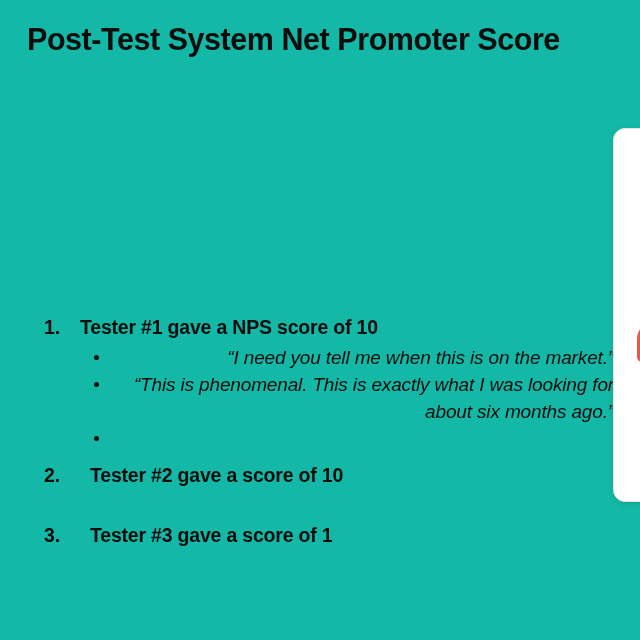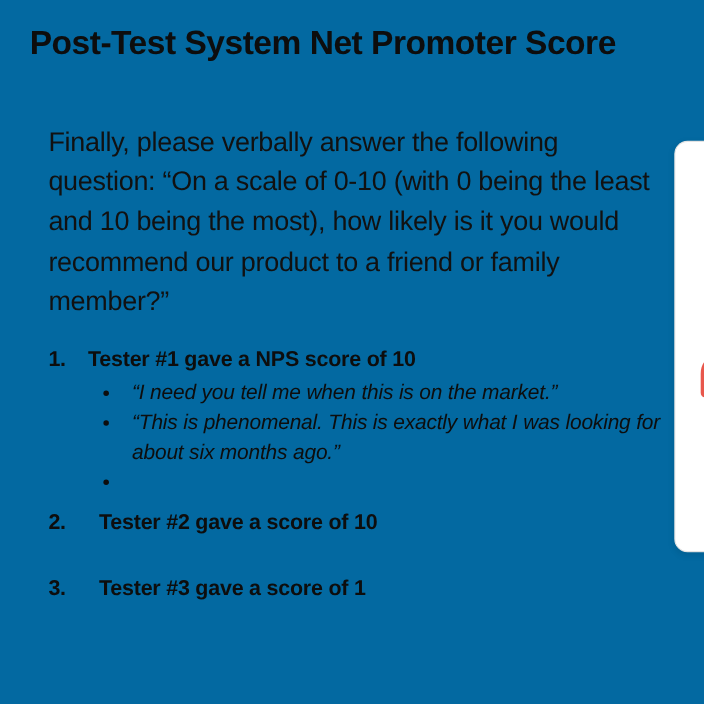--- a/index.html
+++ b/index.html
@@ -13,21 +13,21 @@
     font-family: "Liberation Sans", "DejaVu Sans", sans-serif;
     color: #0a0a0a;
     overflow: hidden;
     position: relative;
   }
 
   .slide {
     position: relative;
     width: 640px;
     height: 640px;
-    background: #0369a1;
+    background: #14b8a6;
     overflow: hidden;
   }
 
   
   .slide-title {
     position: absolute;
     left: 27px;
     top: 22px;
     width: 620px;
     font-size: 30.5px;
@@ -95,20 +95,21 @@
   .num-item.sp-2 { margin-top: 36px; }
   .num-item.sp-3 { margin-top: 32px; }
 
   .num-item.wide .num-item-head { padding-left: 46px; }
 
   
   .bullet-list {
     margin: 3px 0 0 0;
     padding: 0;
     list-style: none;
+    text-align: right;
   }
 
   .bullet-item {
     position: relative;
     padding-left: 76px;
     font-size: 19px;
     font-style: italic;
     line-height: 27px;
     letter-spacing: -0.15px;
     color: #0d0d0d;
@@ -146,23 +147,20 @@
     height: 90px;
   }
 </style>
 </head>
 <body>
 
 <div class="slide">
 
   <div class="slide-title">Post-Test System Net Promoter Score</div>
 
-  <div class="body-col">
-    <div class="intro-para">Finally, please verbally answer the following question: “On a scale of 0-10 (with 0 being the least and 10 being the most), how likely is it you would recommend our product to a friend or family member?”</div>
-  </div>
 
   <ol class="num-list">
 
     <li class="num-item sp-1">
       <span class="num-item-head">
         <span class="num-marker">1.</span>
         <span>Tester #1 gave a NPS score of 10</span>
       </span>
       <ul class="bullet-list">
         <li class="bullet-item">

